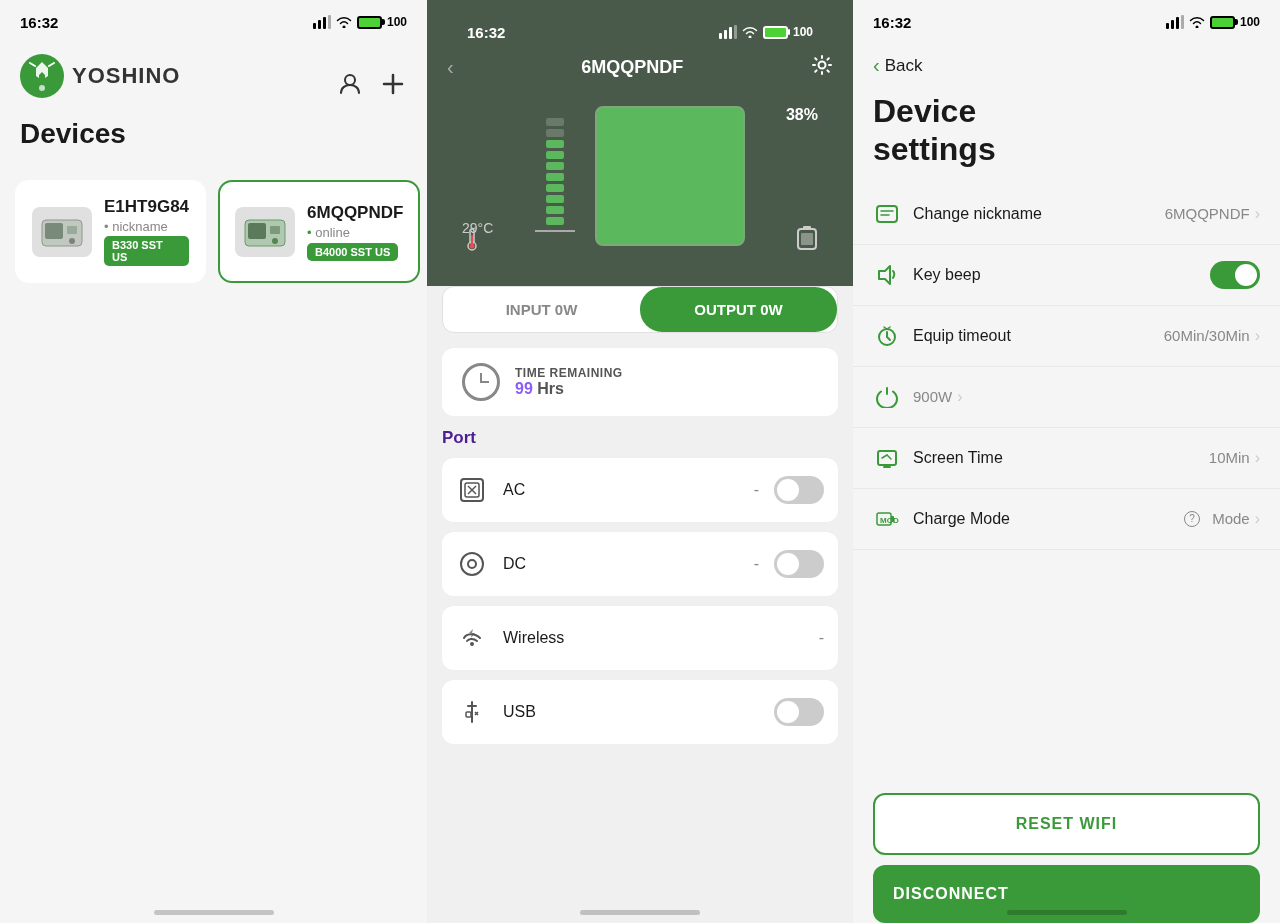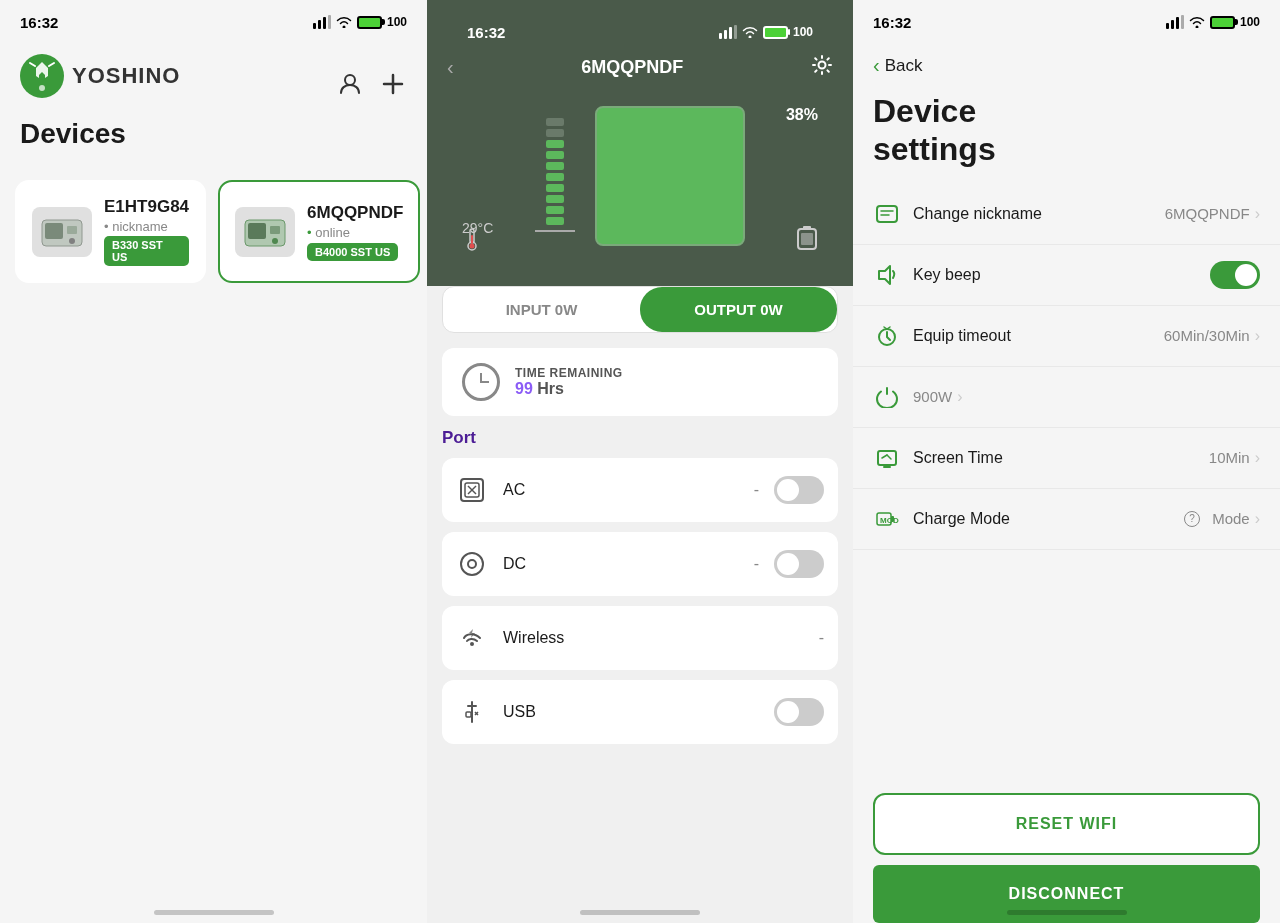--- a/index.html
+++ b/index.html
@@ -545,22 +545,22 @@
       cursor: pointer;
     }
     .btn-disconnect {
       margin: 0 20px;
       background: #3a9a3a;
       color: #fff;
       font-size: 16px;
       font-weight: 700;
       letter-spacing: 1px;
       padding: 20px;
-      border-radius: 6px;
-      text-align: center;
+      border-radius: 12px;
+      text-align: left;
       cursor: pointer;
     }
 
     
     .panel-detail .status-bar {
       background: #4a5a4a;
     }
     .panel-detail .status-time {
       color: #fff;
     }

